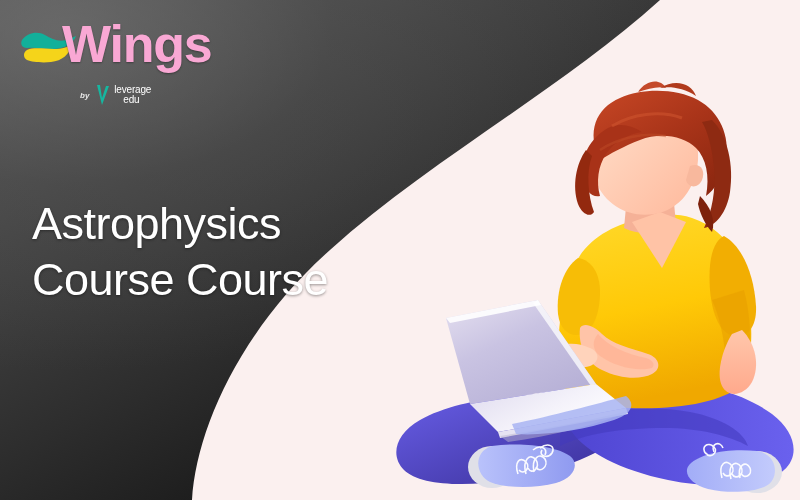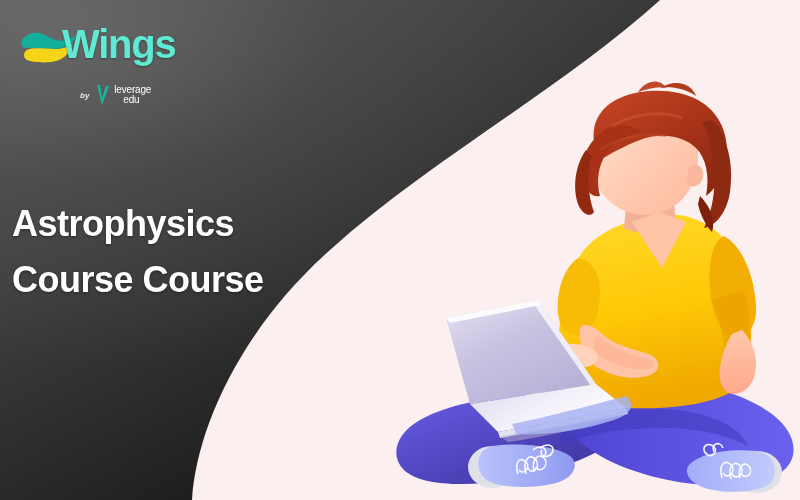--- a/index.html
+++ b/index.html
@@ -45,22 +45,22 @@
     position: absolute;
     left: 0;
     top: 6px;
     width: 60px;
     height: 38px;
   }
   .logo-word {
     position: absolute;
     left: 44px;
     top: -2px;
-    color: #5eead4;
-    font-size: 40px;
+    color: #f9a8d4;
+    font-size: 52px;
     font-weight: bold;
     letter-spacing: -1.2px;
     line-height: 48px;
     text-shadow: 0 1px 2px rgba(0,0,0,0.35);
   }
   .logo-sub {
     position: absolute;
     left: 62px;
     top: 60px;
     display: flex;
@@ -84,26 +84,26 @@
     font-size: 10px;
     font-weight: normal;
     line-height: 10px;
     letter-spacing: -0.2px;
   }
   .logo-lev .l2 { padding-left: 9px; display: block; }
 
   
   .headline {
     position: absolute;
-    left: 12px;
+    left: 32px;
     top: 196px;
     width: 380px;
     color: #ffffff;
-    font-size: 36px;
-    font-weight: bold;
+    font-size: 45px;
+    font-weight: normal;
     line-height: 56px;
     letter-spacing: -0.5px;
     text-shadow: 0 1px 3px rgba(0,0,0,0.4);
   }
   .headline .line { display: block; white-space: nowrap; }
 
   
   .illo {
     position: absolute;
     left: 0;

